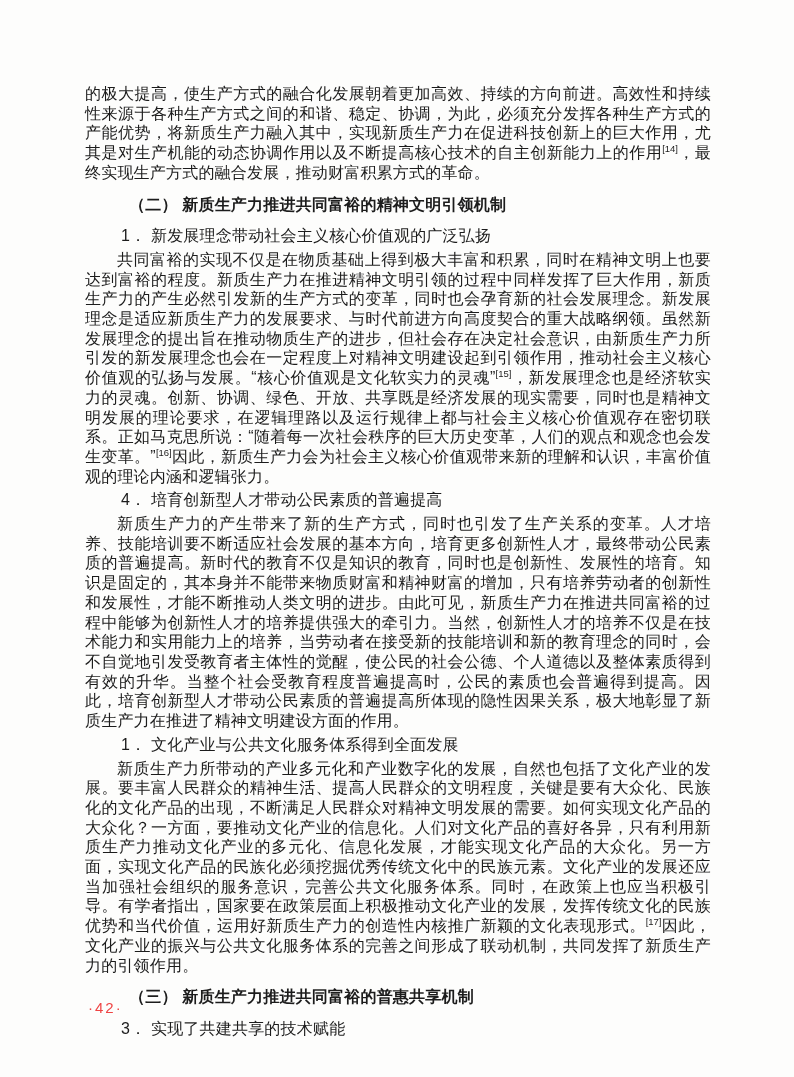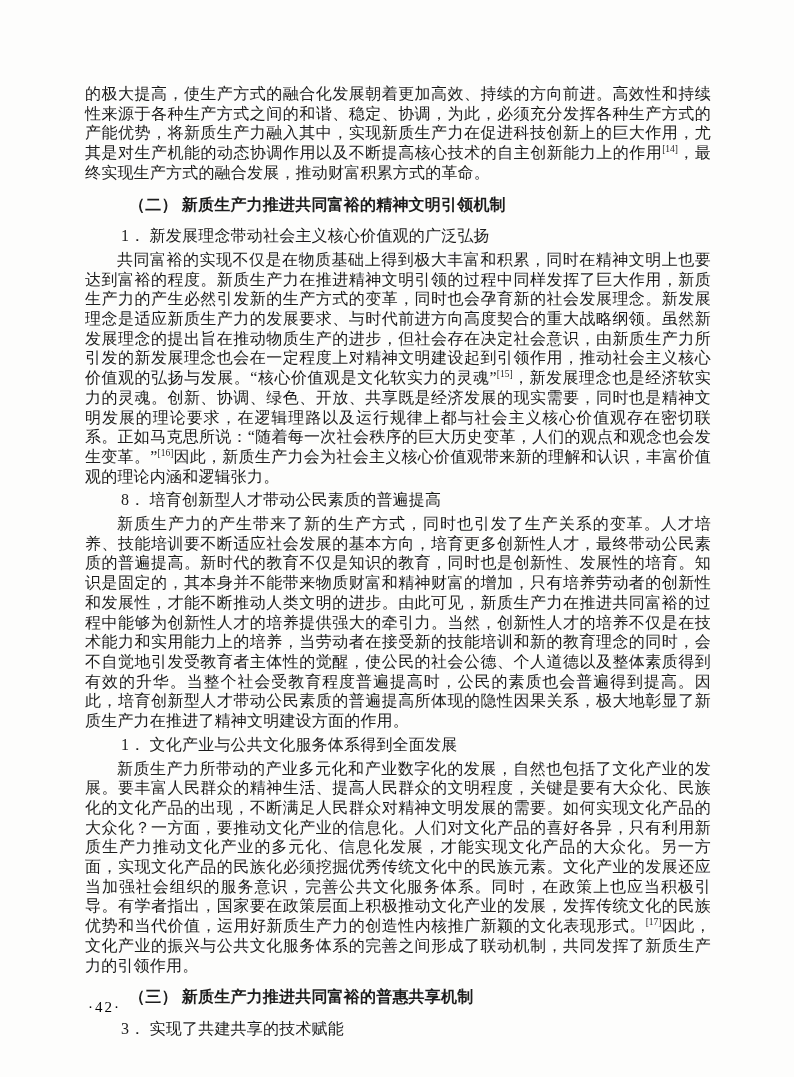--- a/index.html
+++ b/index.html
@@ -7,21 +7,21 @@
     padding: 0;
     background: #ffffff;
   }
   .page {
     position: relative;
     width: 794px;
     height: 1077px;
     background: #fdfdfc;
     box-sizing: border-box;
     overflow: hidden;
-    font-family: Liberation Serif, serif;
+    font-family: Liberation Sans, sans-serif;
     color: #1c1c1c;
   }
   .body-text {
     position: absolute;
     top: 84px;
     left: 85px;
     width: 626px;
     font-size: 16px;
     line-height: 19.7px;
     text-align: justify;
@@ -56,37 +56,37 @@
     line-height: 0;
     vertical-align: super;
     letter-spacing: 0;
   }
   .page-number {
     position: absolute;
     left: 88px;
     top: 999px;
     font-size: 15px;
     letter-spacing: 2px;
-    color: #000000;
+    color: #ef4444;
   }
 </style>
 </head>
 <body>
 
 <div class="page">
   <div class="body-text">
     <p class="para continuation">的极大提高，使生产方式的融合化发展朝着更加高效、持续的方向前进。高效性和持续性来源于各种生产方式之间的和谐、稳定、协调，为此，必须充分发挥各种生产方式的产能优势，将新质生产力融入其中，实现新质生产力在促进科技创新上的巨大作用，尤其是对生产机能的动态协调作用以及不断提高核心技术的自主创新能力上的作用<sup class="fnref">[14]</sup>，最终实现生产方式的融合发展，推动财富积累方式的革命。</p>
 
     <h3 class="heading-l2">（二） 新质生产力推进共同富裕的精神文明引领机制</h3>
 
     <h4 class="heading-l3">1． 新发展理念带动社会主义核心价值观的广泛弘扬</h4>
 
     <p class="para">共同富裕的实现不仅是在物质基础上得到极大丰富和积累，同时在精神文明上也要达到富裕的程度。新质生产力在推进精神文明引领的过程中同样发挥了巨大作用，新质生产力的产生必然引发新的生产方式的变革，同时也会孕育新的社会发展理念。新发展理念是适应新质生产力的发展要求、与时代前进方向高度契合的重大战略纲领。虽然新发展理念的提出旨在推动物质生产的进步，但社会存在决定社会意识，由新质生产力所引发的新发展理念也会在一定程度上对精神文明建设起到引领作用，推动社会主义核心价值观的弘扬与发展。“核心价值观是文化软实力的灵魂”<sup class="fnref">[15]</sup>，新发展理念也是经济软实力的灵魂。创新、协调、绿色、开放、共享既是经济发展的现实需要，同时也是精神文明发展的理论要求，在逻辑理路以及运行规律上都与社会主义核心价值观存在密切联系。正如马克思所说：“随着每一次社会秩序的巨大历史变革，人们的观点和观念也会发生变革。”<sup class="fnref">[16]</sup>因此，新质生产力会为社会主义核心价值观带来新的理解和认识，丰富价值观的理论内涵和逻辑张力。</p>
 
-    <h4 class="heading-l3">8． 培育创新型人才带动公民素质的普遍提高</h4>
+    <h4 class="heading-l3">4． 培育创新型人才带动公民素质的普遍提高</h4>
 
     <p class="para">新质生产力的产生带来了新的生产方式，同时也引发了生产关系的变革。人才培养、技能培训要不断适应社会发展的基本方向，培育更多创新性人才，最终带动公民素质的普遍提高。新时代的教育不仅是知识的教育，同时也是创新性、发展性的培育。知识是固定的，其本身并不能带来物质财富和精神财富的增加，只有培养劳动者的创新性和发展性，才能不断推动人类文明的进步。由此可见，新质生产力在推进共同富裕的过程中能够为创新性人才的培养提供强大的牵引力。当然，创新性人才的培养不仅是在技术能力和实用能力上的培养，当劳动者在接受新的技能培训和新的教育理念的同时，会不自觉地引发受教育者主体性的觉醒，使公民的社会公德、个人道德以及整体素质得到有效的升华。当整个社会受教育程度普遍提高时，公民的素质也会普遍得到提高。因此，培育创新型人才带动公民素质的普遍提高所体现的隐性因果关系，极大地彰显了新质生产力在推进了精神文明建设方面的作用。</p>
 
     <h4 class="heading-l3">1． 文化产业与公共文化服务体系得到全面发展</h4>
 
     <p class="para">新质生产力所带动的产业多元化和产业数字化的发展，自然也包括了文化产业的发展。要丰富人民群众的精神生活、提高人民群众的文明程度，关键是要有大众化、民族化的文化产品的出现，不断满足人民群众对精神文明发展的需要。如何实现文化产品的大众化？一方面，要推动文化产业的信息化。人们对文化产品的喜好各异，只有利用新质生产力推动文化产业的多元化、信息化发展，才能实现文化产品的大众化。另一方面，实现文化产品的民族化必须挖掘优秀传统文化中的民族元素。文化产业的发展还应当加强社会组织的服务意识，完善公共文化服务体系。同时，在政策上也应当积极引导。有学者指出，国家要在政策层面上积极推动文化产业的发展，发挥传统文化的民族优势和当代价值，运用好新质生产力的创造性内核推广新颖的文化表现形式。<sup class="fnref">[17]</sup>因此，文化产业的振兴与公共文化服务体系的完善之间形成了联动机制，共同发挥了新质生产力的引领作用。</p>
 
     <h3 class="heading-l2">（三） 新质生产力推进共同富裕的普惠共享机制</h3>
 
     <h4 class="heading-l3">3． 实现了共建共享的技术赋能</h4>

